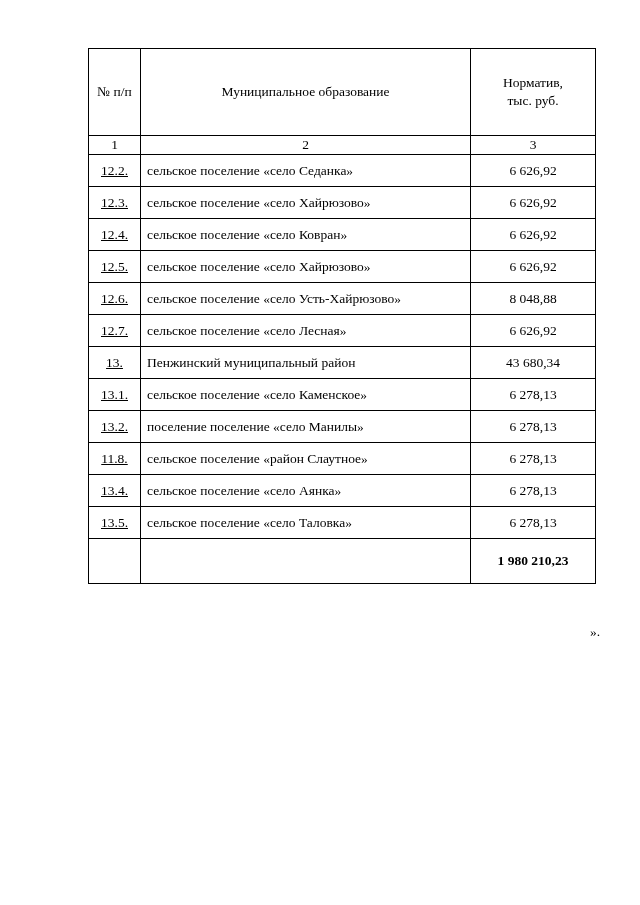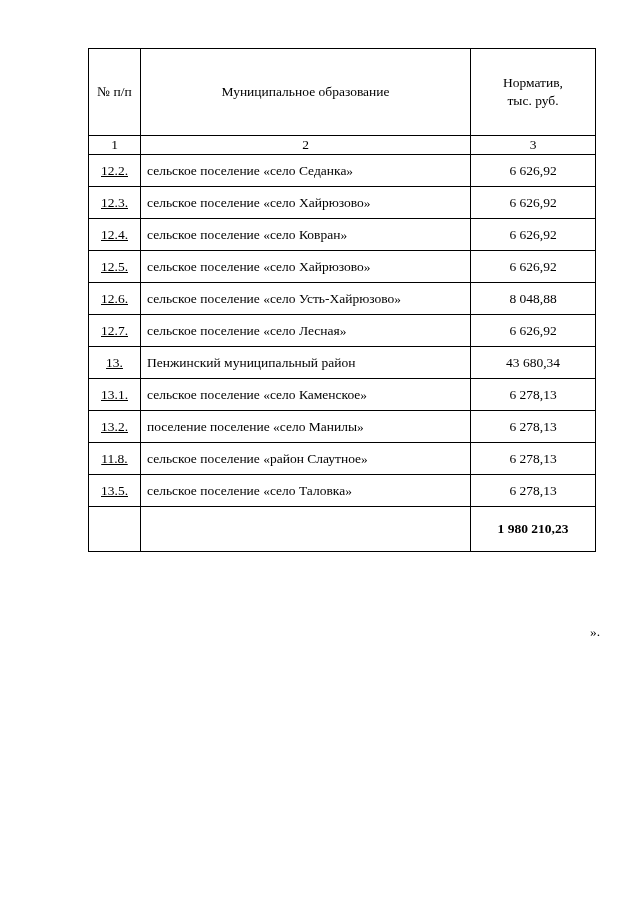--- a/index.html
+++ b/index.html
@@ -151,20 +151,25 @@
           <td class="cell-num">13.2.</td>
           <td class="cell-name">поселение поселение «село Манилы»</td>
           <td class="cell-value">6 278,13</td>
         </tr>
         <tr>
           <td class="cell-num">11.8.</td>
           <td class="cell-name">сельское поселение «район Слаутное»</td>
           <td class="cell-value">6 278,13</td>
         </tr>
         <tr>
+          <td class="cell-num">13.4.</td>
+          <td class="cell-name">сельское поселение «село Аянка»</td>
+          <td class="cell-value">6 278,13</td>
+        </tr>
+        <tr>
           <td class="cell-num">13.5.</td>
           <td class="cell-name">сельское поселение «село Таловка»</td>
           <td class="cell-value">6 278,13</td>
         </tr>
         <tr class="total-row">
           <td class="cell-num"></td>
           <td class="cell-name"></td>
           <td class="cell-value">1 980 210,23</td>
         </tr>
       </tbody>

